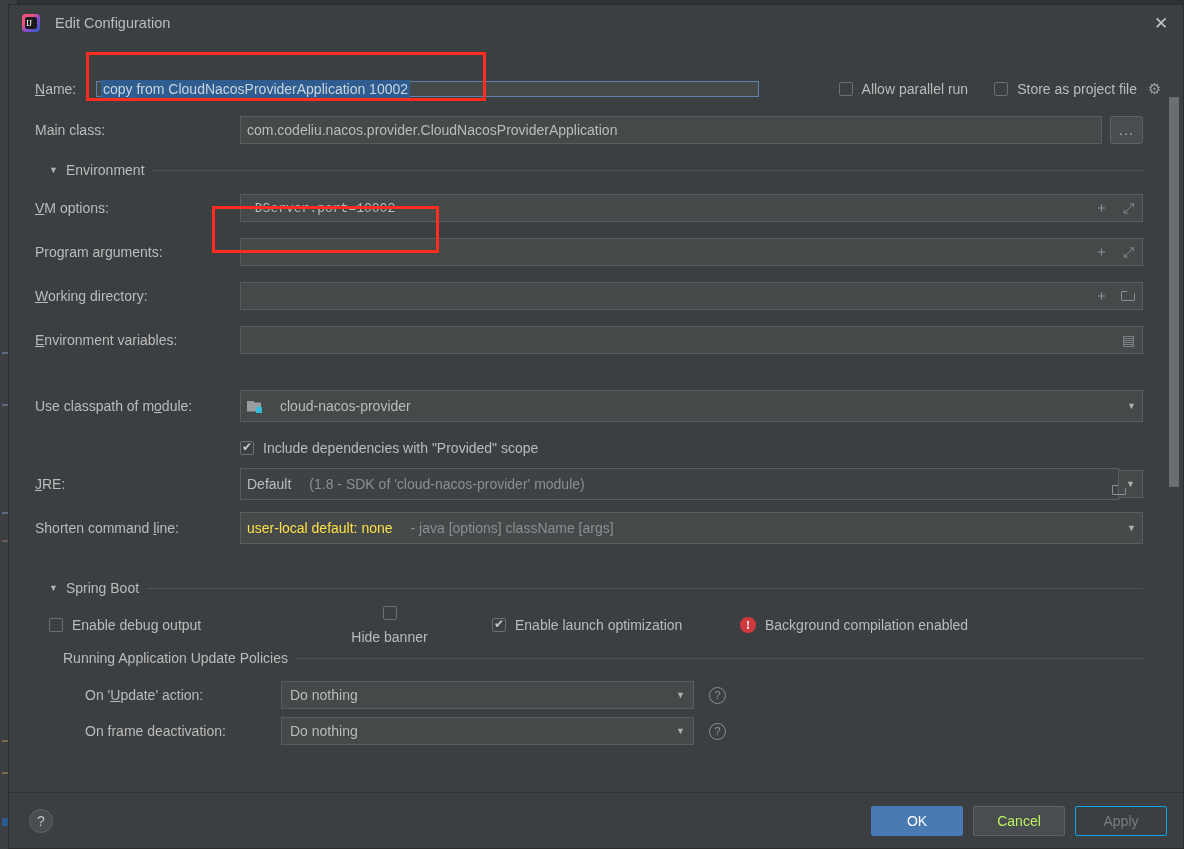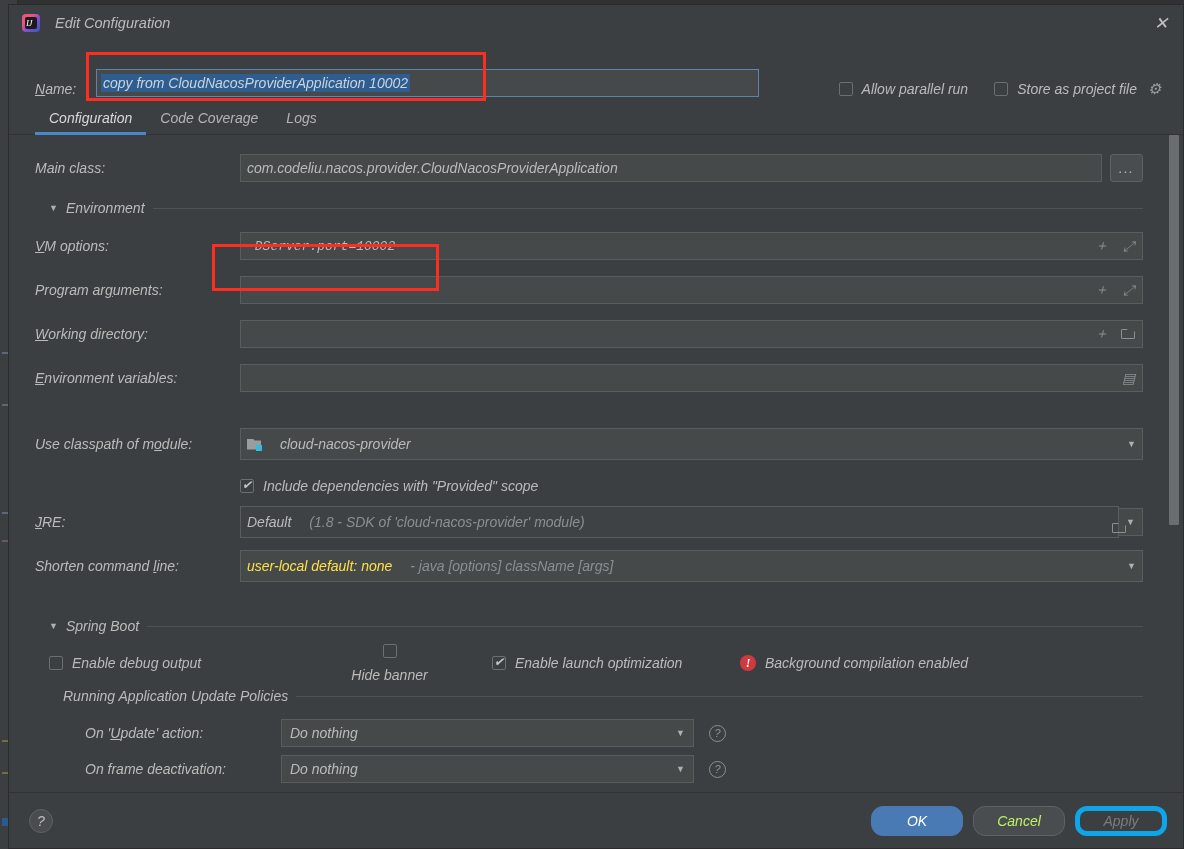--- a/index.html
+++ b/index.html
@@ -27,21 +27,21 @@
   .bd-tick.t2 { background: #7a6a4a; }
   .bd-tick.t3 { background: #6a5a5a; }
   .bd-blue { position:absolute; left:2px; width:10px; height:8px; background:#2d5a8e; }
 
   
   .dialog {
     position: absolute; left: 8px; top: 4px;
     width: 1176px; height: 845px;
     background: #3c3f41;
     border: 1px solid #2b2b2b;
-    display: flex; flex-direction: column; font-style: italic;
+    display: flex; flex-direction: column;
   }
 
   
   .titlebar {
     height: 36px; flex: 0 0 36px;
     background: #3c3f41;
     display: flex; align-items: center;
     padding: 0 0 0 12px;
     position: relative;
   }
@@ -71,21 +71,21 @@
   }
 
   
   .name-row {
     flex: 0 0 56px; display: flex; align-items: flex-end;
     padding: 0 16px 0 26px; position: relative;
   }
   .name-label { color: #bbbbbb; font-size: 14px; width: 58px; flex: 0 0 58px; }
   .name-label u { text-decoration: underline; }
   .name-input {
-    flex: 0 0 663px; height: 28px;
+    flex: 0 0 663px; height: 16px;
     background: #45494a; border: 1px solid #5e83b0;
     display: flex; align-items: center; padding: 0 4px;
     margin-left: 3px;
   }
   .name-input .sel {
     background: #2f5d8f; color: #c8d4e0; font-size: 14px;
     padding: 1px 2px; white-space: nowrap;
   }
   .redbox {
     position: absolute; border: 3px solid #ff2d20; pointer-events: none;
@@ -257,26 +257,26 @@
     padding: 0 16px 0 20px; border-top: 1px solid #323232;
   }
   .help-round {
     width: 24px; height: 24px; border-radius: 50%;
     background: #4a4d4f; border: 1px solid #5e6264;
     color: #c0c0c0; font-size: 14px; text-align: center; line-height: 22px;
   }
   .btns { margin-left: auto; display: flex; align-items: center; gap: 10px; }
   .btn {
     height: 30px; min-width: 92px; padding: 0 16px;
-    border-radius: 12px; font-size: 14px;
+    border-radius: 2px; font-size: 14px;
     display: flex; align-items: center; justify-content: center;
   }
   .btn.primary { background: #4a7ab4; border: 1px solid #4a7ab4; color: #ffffff; }
   .btn.normal { background: #4a4d4f; border: 1px solid #5e6264; color: #bef264; }
-  .btn.disabled { background: #3c3f41; border: 5px solid #0ea5e9; color: #7a7d7f; }
+  .btn.disabled { background: #3c3f41; border: 1px solid #0ea5e9; color: #7a7d7f; }
 </style>
 </head>
 <body>
 
 <div class="backdrop">
   <div class="bd-top"></div>
   <div class="bd-strip"></div>
   <div class="bd-tick" style="top:352px"></div>
   <div class="bd-tick" style="top:404px"></div>
   <div class="bd-tick" style="top:512px"></div>
@@ -311,25 +311,20 @@
         <span>Allow parallel run</span>
       </div>
       <div class="cb">
         <span class="box"></span>
         <span>Store as project file</span>
         <span class="gear">⚙</span>
       </div>
     </div>
   </div>
 
-  <div class="tabs">
-    <div class="tab active">Configuration</div>
-    <div class="tab">Code Coverage</div>
-    <div class="tab">Logs</div>
-  </div>
 
   <div class="dlg-body">
     <div class="content">
 
       <div class="row">
         <div class="lbl">Main class:</div>
         <div class="field">
           <span>com.codeliu.nacos.provider.CloudNacosProviderApplication</span>
         </div>
         <div class="btn-dots">...</div>

